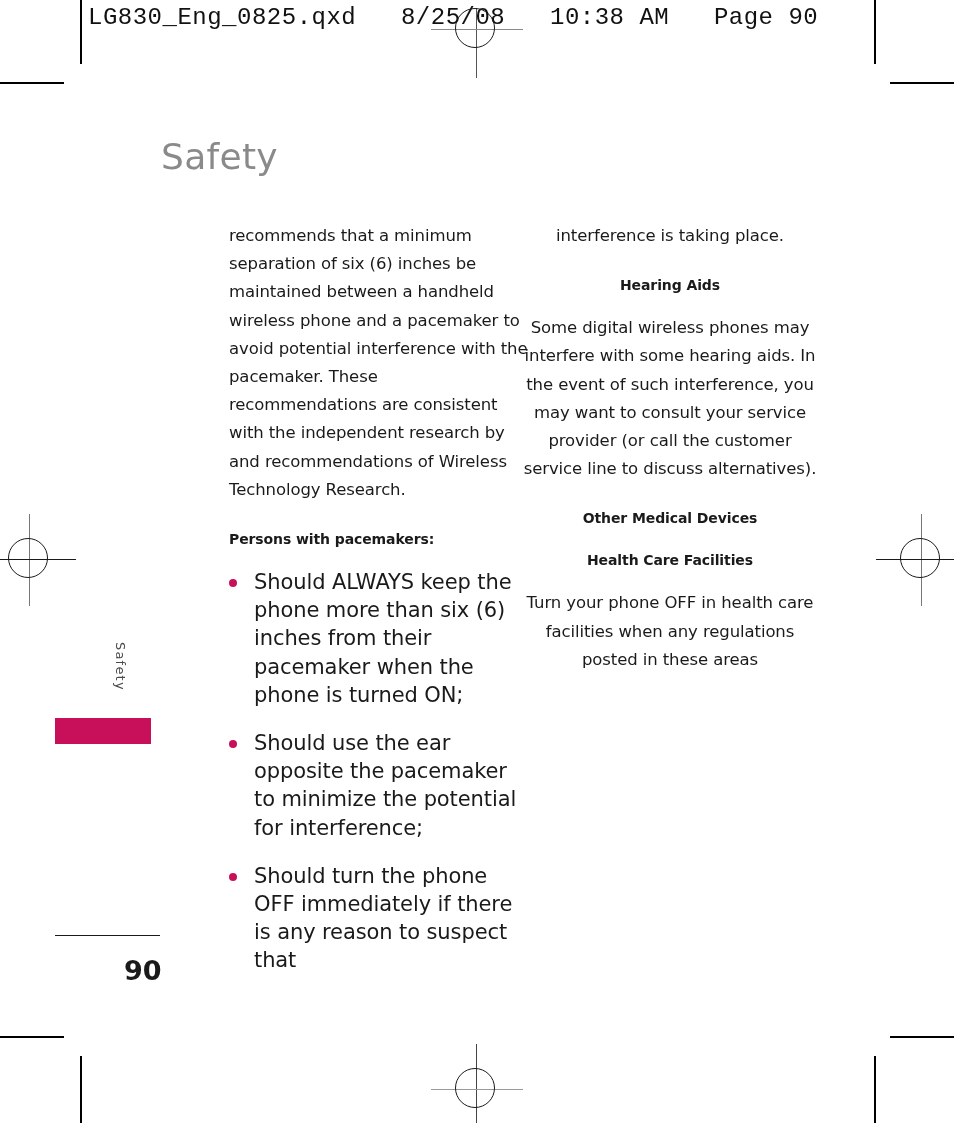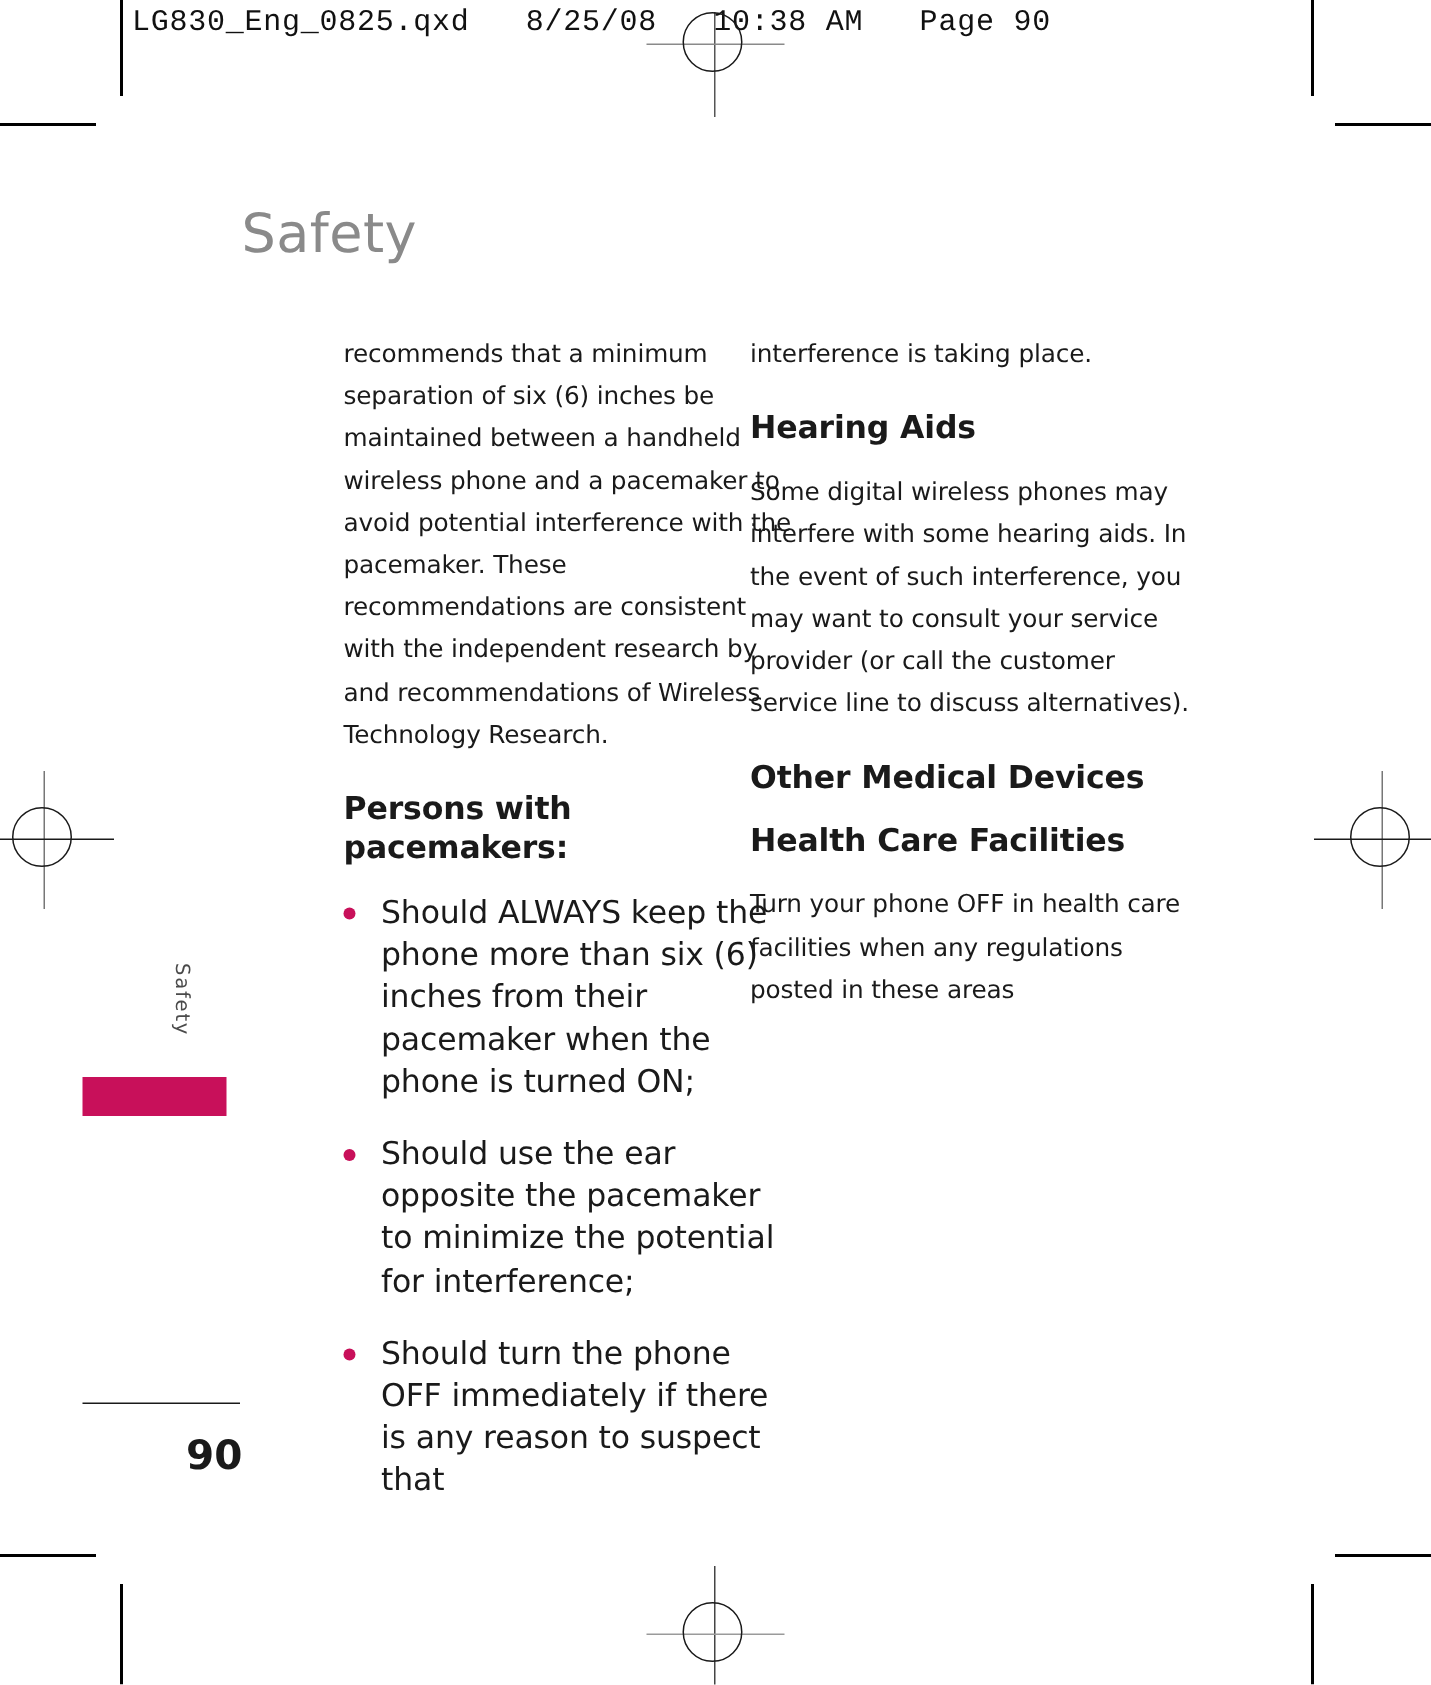--- a/index.html
+++ b/index.html
@@ -21,21 +21,21 @@
     position: absolute;
     inset: 0;
   }
 
   
   .print-header {
     position: absolute;
     left: 88px;
     top: 4px;
     font-family: "Liberation Mono", "DejaVu Sans Mono", monospace;
-    font-size: 20px;
+    font-size: 24px;
     letter-spacing: 0.5px;
     color: #111111;
     white-space: pre;
   }
 
   
   .crop {
     position: absolute;
     background: #000000;
   }
@@ -157,32 +157,32 @@
 
   
   .col {
     position: absolute;
     top: 222px;
     width: 300px;
     color: #1a1a1a;
     font-family: "DejaVu Sans", sans-serif;
   }
   .col-left  { left: 190px; margin-left: 39px; }
-  .col-right { left: 500px; }
+  .col-right { left: 520px; text-align: center; }
 
   .para {
     font-size: 16.5px;
     line-height: 28.2px;
     margin: 0 0 22px 0;
     letter-spacing: -0.1px;
   }
   .para.tight { margin-bottom: 0; }
 
   .subhead {
-    font-size: 21px;
+    font-size: 14px;
     line-height: 26px;
     font-weight: 700;
     margin: 0 0 16px 0;
     letter-spacing: -0.1px;
   }
 
   ul.bullets {
     list-style: none;
     margin: 0;
     padding: 0;

